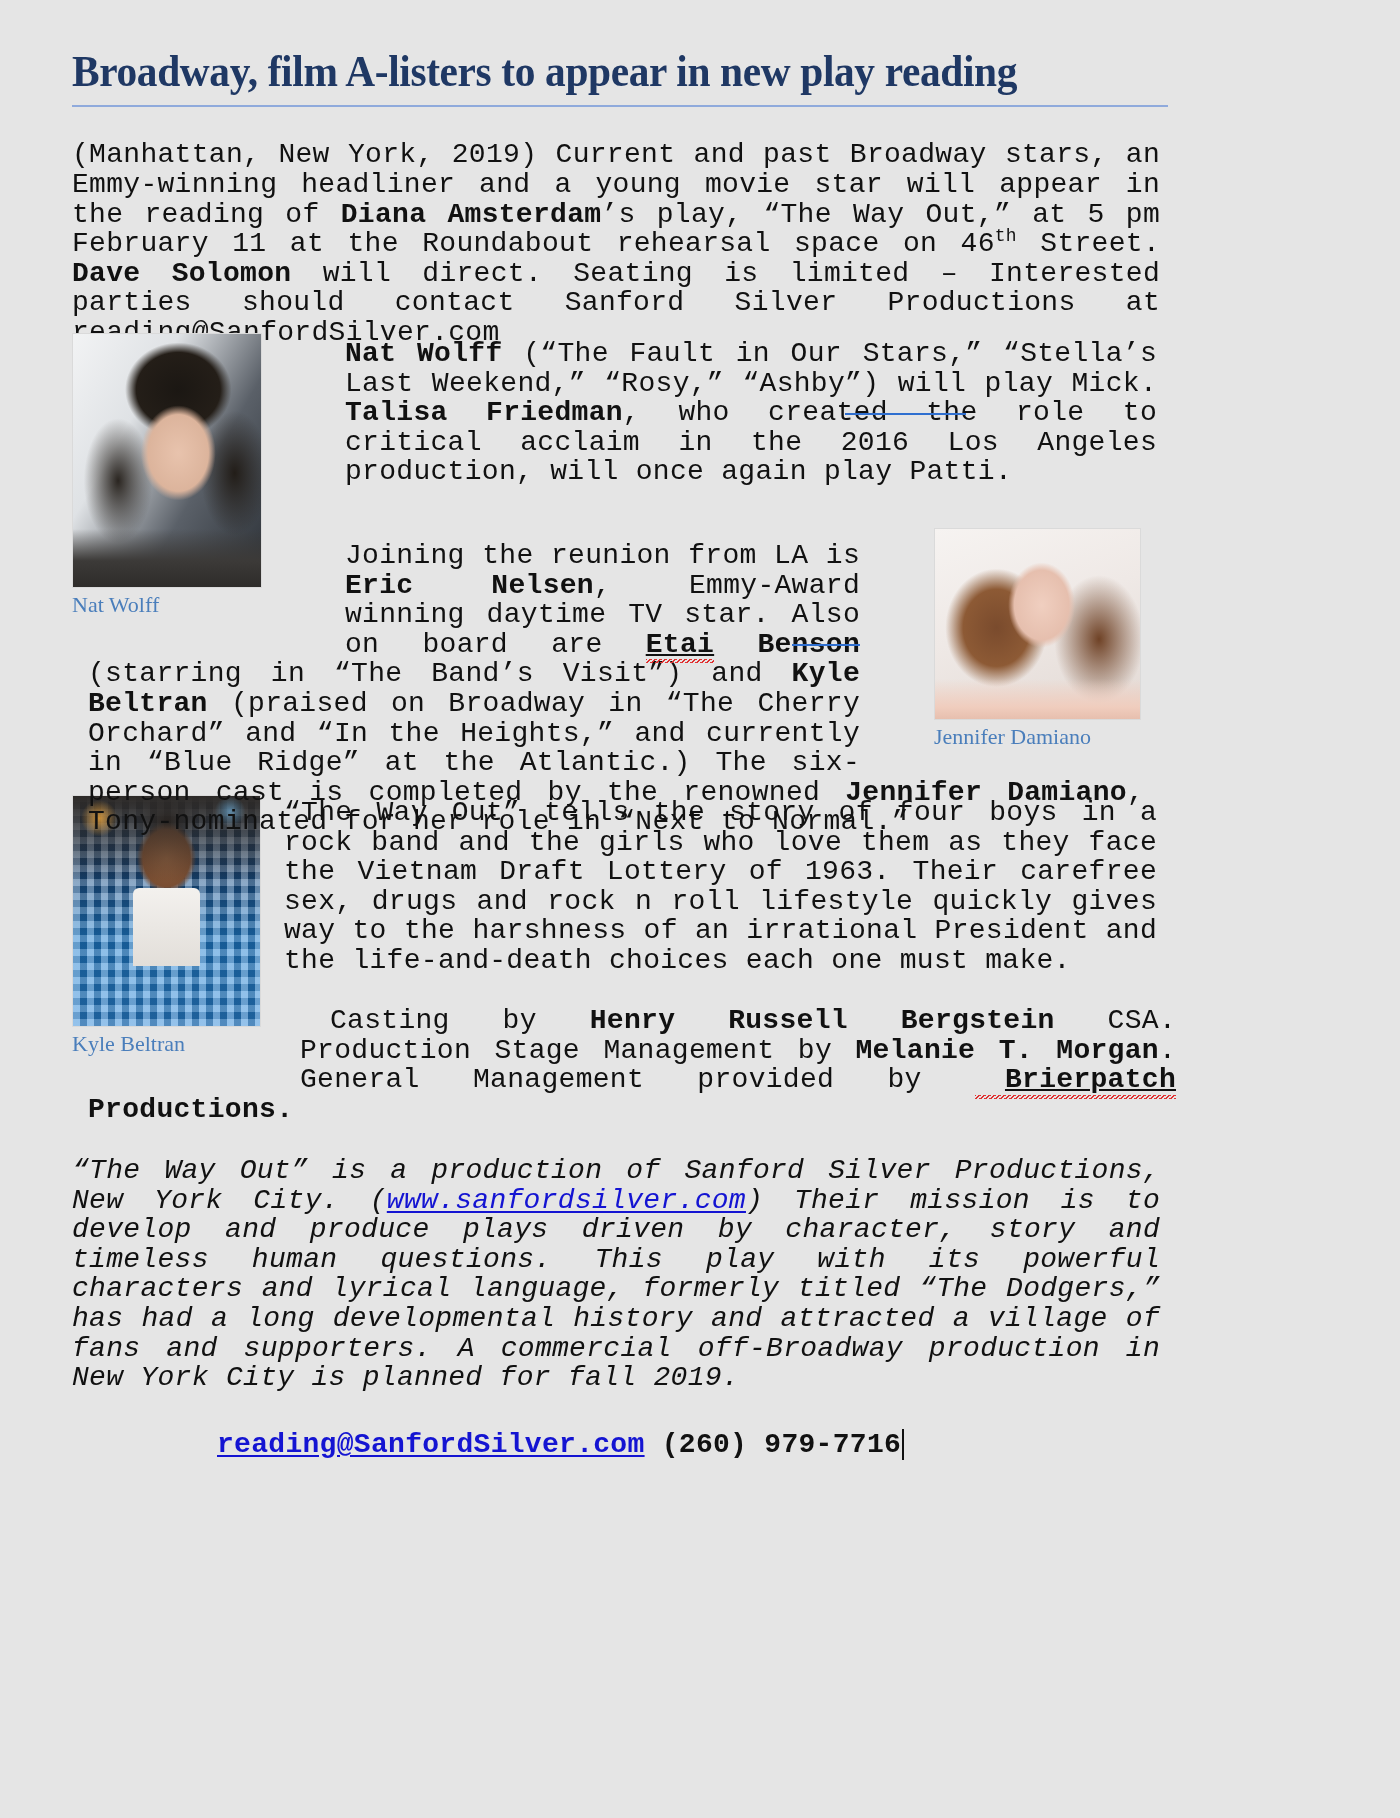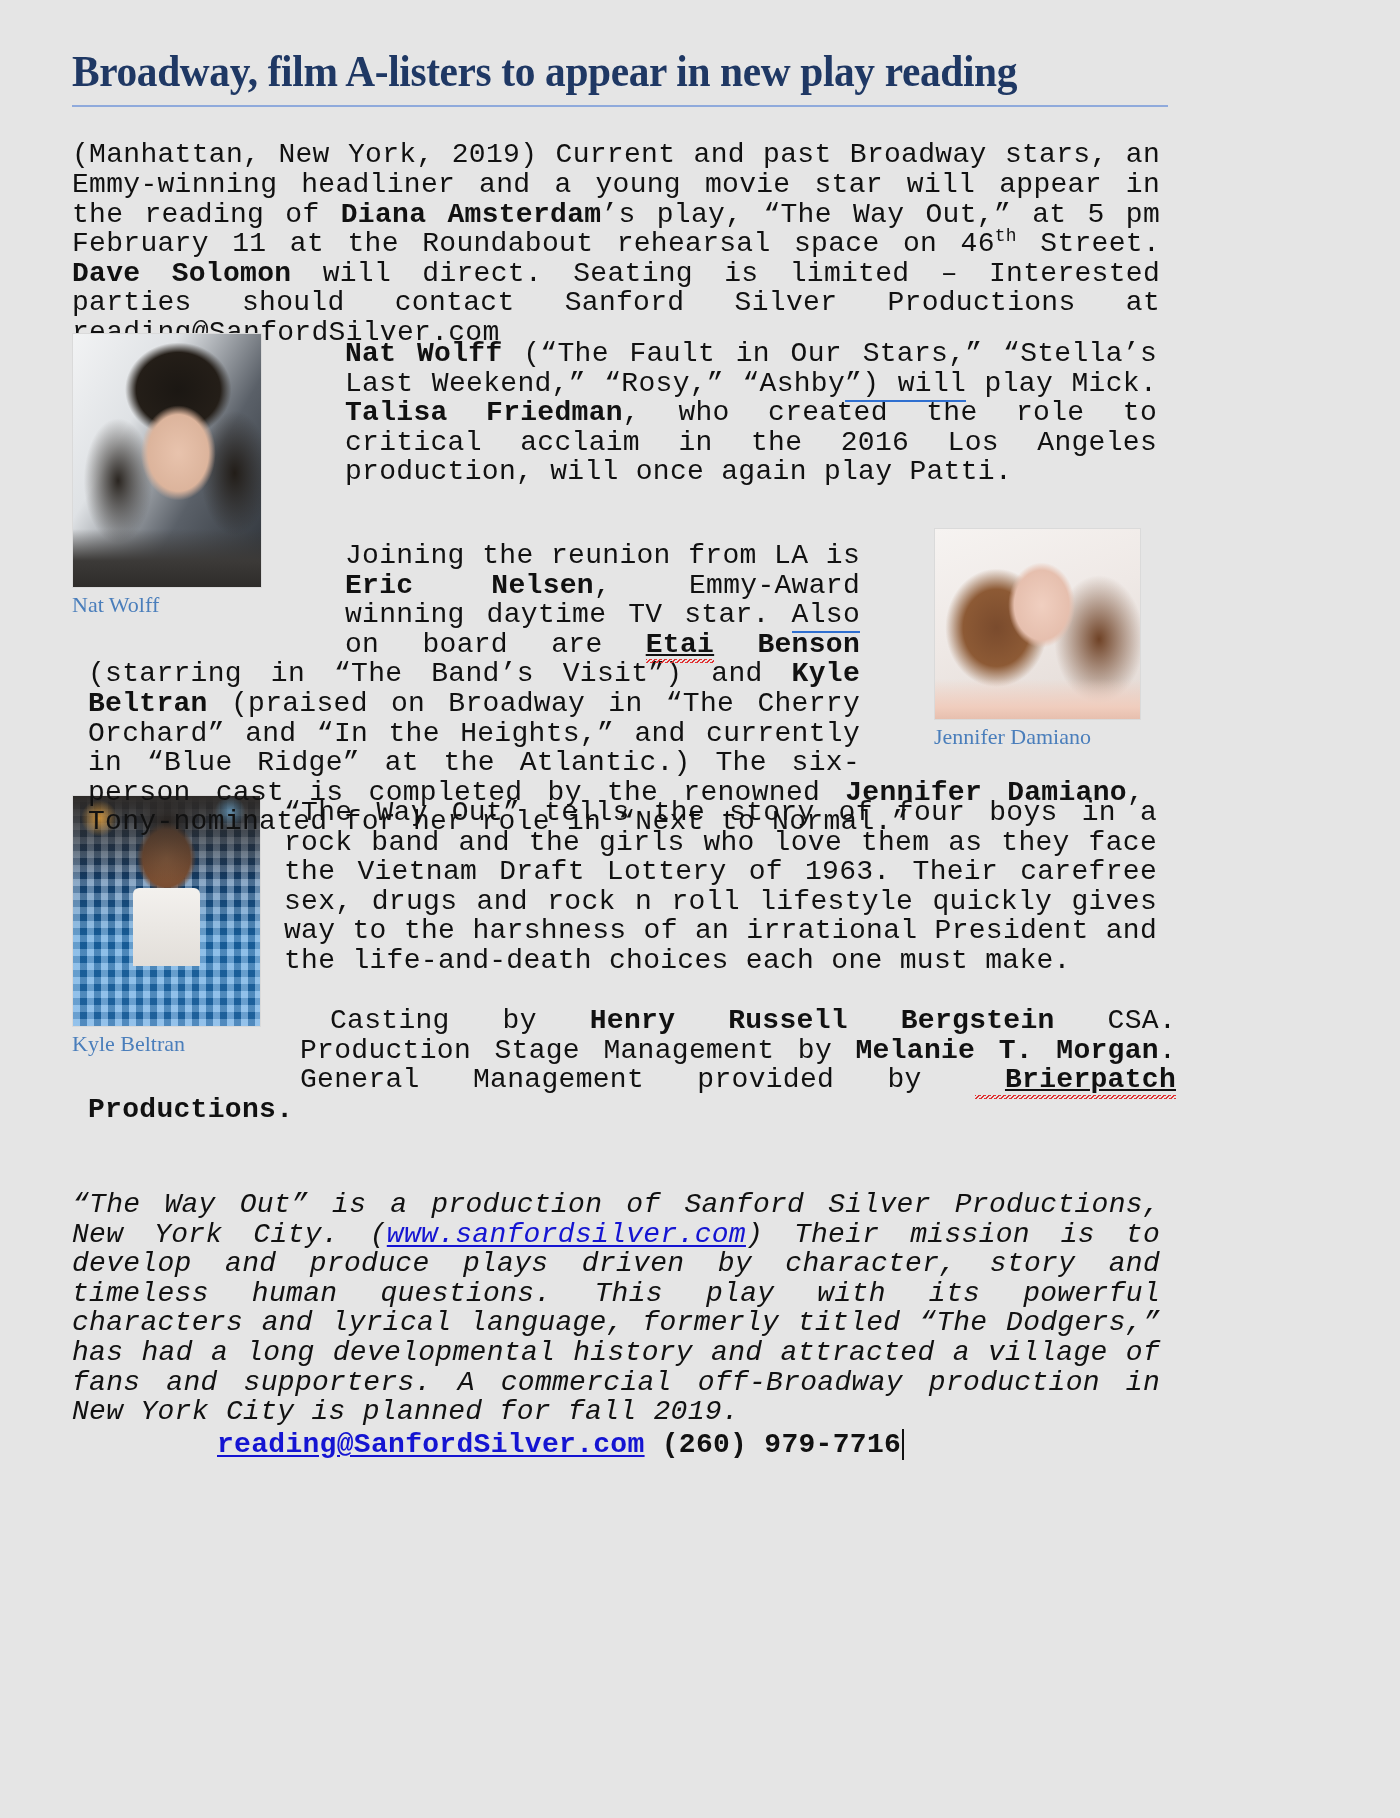--- a/index.html
+++ b/index.html
@@ -62,21 +62,21 @@
     font-size: 0.64em;
     vertical-align: super;
     line-height: 0;
   }
 
   
   .gram {
     position: relative;
     text-decoration: none;
     border-bottom: 2px double #2F6FD0;
-    padding-bottom: 1px;
+    padding-bottom: 14px;
   }
   .spell {
     position: relative;
     display: inline-block;
   }
   .spell::after {
     content: "";
     position: absolute;
     left: 0; right: 0; bottom: -4px;
     height: 4px;
@@ -212,21 +212,21 @@
 
     <p class="body-text" style="position:absolute; left:212px; top:798px; width:873px; margin:0;">“The Way Out” tells the story of four boys in a rock band and the girls who love them as they face the Vietnam Draft Lottery of 1963. Their carefree sex, drugs and rock n roll lifestyle quickly gives way to the harshness of an irrational President and the life-and-death choices each one must make.</p>
 
     <div style="position:absolute; left:16px; top:1006px; width:1088px;">
       <div style="float:left; width:212px; height:62px;"></div>
       <p class="body-text" style="margin:0; text-indent:30px;">
         <span>Casting by </span><b>Henry Russell Bergstein</b><span> CSA. Production Stage Management by </span><b>Melanie T. Morgan</b><span>. General Management provided by </span><b class="spell spell-u">Brierpatch</b><b> Productions.</b>
       </p>
     </div>
 
-    <p class="body-text" style="position:absolute; left:0px; top:1190px; width:1088px; margin:0; font-style:italic;">
+    <p class="body-text" style="position:absolute; left:0px; top:1156px; width:1088px; margin:0; font-style:italic;">
       <span>“The Way Out” is a production of Sanford Silver Productions, New York City. (</span><a class="link" href="#">www.sanfordsilver.com</a><span>) Their mission is to develop and produce plays driven by character, story and timeless human questions. This play with its powerful characters and lyrical language, formerly titled “The Dodgers,” has had a long developmental history and attracted a village of fans and supporters. A commercial off-Broadway production in New York City is planned for fall 2019.</span>
     </p>
 
     <div style="position:absolute; left:0px; top:1430px; width:1088px;">
       <p class="body-text" style="margin:0; text-align:left; padding-left:145px;">
         <a class="link" style="font-weight:700;text-align:center;" href="#">reading@SanfordSilver.com</a><b>&nbsp;</b><b>(260) 979-7716</b><span style="border-left:2px solid #111; margin-left:1px;">​</span>
       </p>
     </div>
 
   </div>

